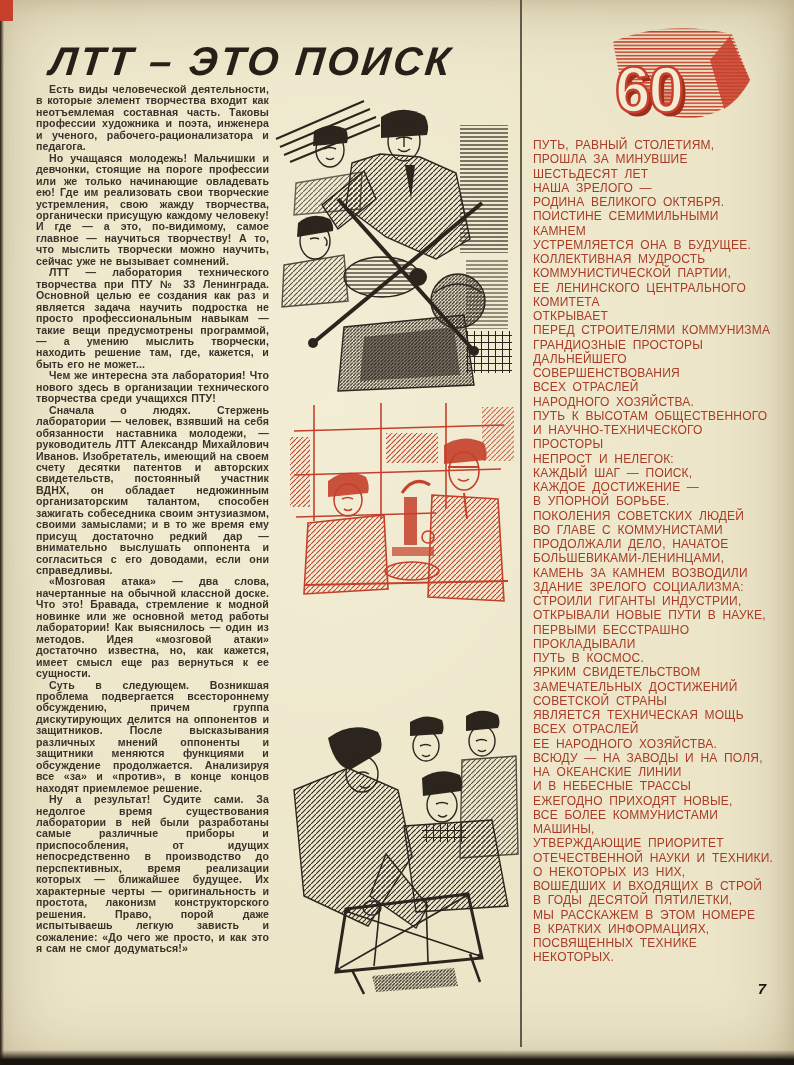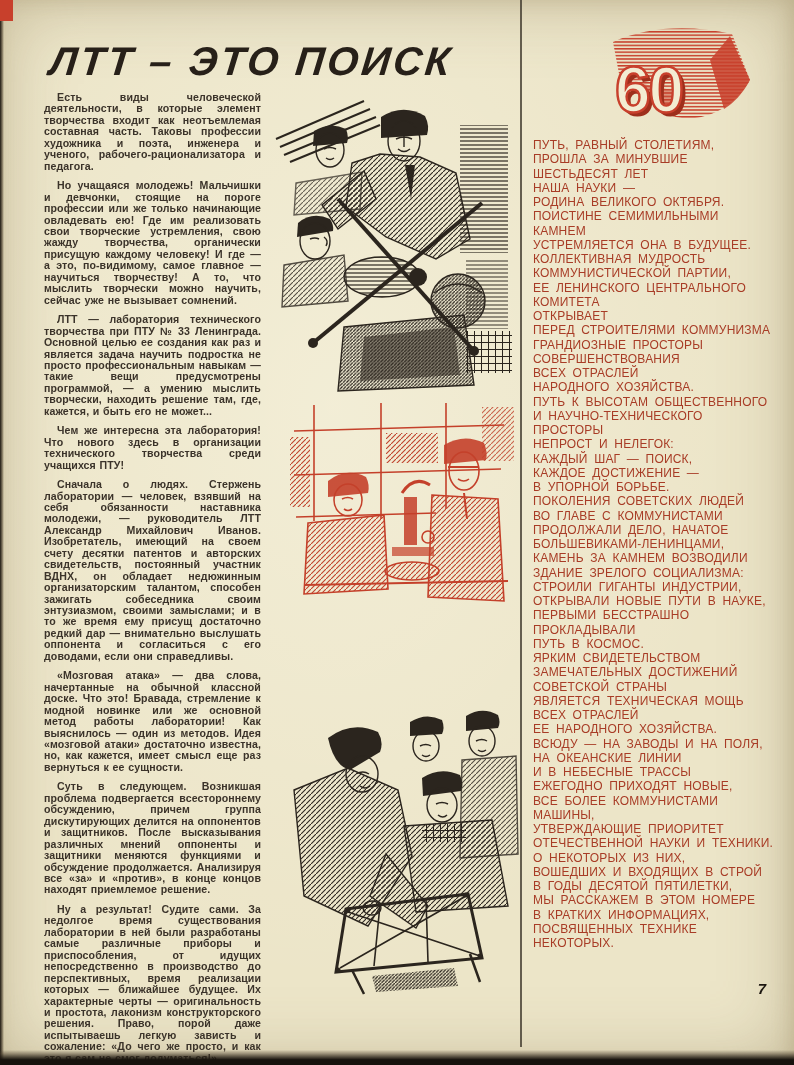--- a/index.html
+++ b/index.html
@@ -24,21 +24,21 @@
     position:absolute;left:50px;top:12px;width:420px;
     font-size:40px;font-weight:bold;font-style:italic;
     letter-spacing:3px;color:var(--title_ink);
     transform:skewX(-6deg);white-space:nowrap;
   }
   .article-col{
     position:absolute;left:36px;top:84px;width:233px;
     color:var(--ink);font-size:10.6px;line-height:11.45px;font-weight:bold;
     text-align:justify;letter-spacing:.1px;word-spacing:.6px;
   }
-  .article-col p{margin:8px;text-indent:13px;}
+  .article-col p{margin:0;text-indent:13px;}
   .divider{position:absolute;left:520px;top:0;width:2px;height:1047px;background:#3e372b;opacity:.78;}
   .flag-wrap{position:absolute;left:583px;top:20px;width:186px;height:114px;}
   .manifesto-col{
     position:absolute;left:533px;top:138px;width:258px;
     color:var(--red);font-size:12px;line-height:14.25px;font-weight:normal;
     letter-spacing:.2px;word-spacing:3px;
   }
   .manifesto-col div{white-space:nowrap;}
   .illus{position:absolute;}
   .illus-1{left:268px;top:87px;width:248px;height:308px;}
@@ -211,32 +211,33 @@
     <path d="M147,16 L167,60 C160,73 151,83 141,89 L127,40 Z" fill="#c8402c" opacity=".85"></path>
     <path d="M37,59 C51,71 71,89 93,97 L88,70 Z" fill="#c8402c" opacity=".5"></path>
     <text x="36" y="96" font-family="Liberation Sans, sans-serif" font-size="64" font-weight="bold" fill="#9e2f1c" letter-spacing="-2">60</text>
     <text x="32" y="92" font-family="Liberation Sans, sans-serif" font-size="64" font-weight="bold" fill="#f3ecd2" stroke="#c8402c" stroke-width="2.4" letter-spacing="-2">60</text>
   </svg>
 
   <div class="manifesto-col">
       <div>ПУТЬ, РАВНЫЙ СТОЛЕТИЯМ,</div>
       <div>ПРОШЛА ЗА МИНУВШИЕ</div>
       <div>ШЕСТЬДЕСЯТ ЛЕТ</div>
-      <div>НАША НАУКИ —</div>
+      <div>НАША ЗРЕЛОГО —</div>
       <div>РОДИНА ВЕЛИКОГО ОКТЯБРЯ.</div>
       <div>ПОИСТИНЕ СЕМИМИЛЬНЫМИ</div>
       <div>КАМНЕМ</div>
       <div>УСТРЕМЛЯЕТСЯ ОНА В БУДУЩЕЕ.</div>
       <div>КОЛЛЕКТИВНАЯ МУДРОСТЬ</div>
       <div>КОММУНИСТИЧЕСКОЙ ПАРТИИ,</div>
       <div>ЕЕ ЛЕНИНСКОГО ЦЕНТРАЛЬНОГО</div>
       <div>КОМИТЕТА</div>
       <div>ОТКРЫВАЕТ</div>
       <div>ПЕРЕД СТРОИТЕЛЯМИ КОММУНИЗМА</div>
       <div>ГРАНДИОЗНЫЕ ПРОСТОРЫ</div>
+      <div>ДАЛЬНЕЙШЕГО</div>
       <div>СОВЕРШЕНСТВОВАНИЯ</div>
       <div>ВСЕХ ОТРАСЛЕЙ</div>
       <div>НАРОДНОГО ХОЗЯЙСТВА.</div>
       <div>ПУТЬ К ВЫСОТАМ ОБЩЕСТВЕННОГО</div>
       <div>И НАУЧНО-ТЕХНИЧЕСКОГО</div>
       <div>ПРОСТОРЫ</div>
       <div>НЕПРОСТ И НЕЛЕГОК:</div>
       <div>КАЖДЫЙ ШАГ — ПОИСК,</div>
       <div>КАЖДОЕ ДОСТИЖЕНИЕ —</div>
       <div>В УПОРНОЙ БОРЬБЕ.</div>

